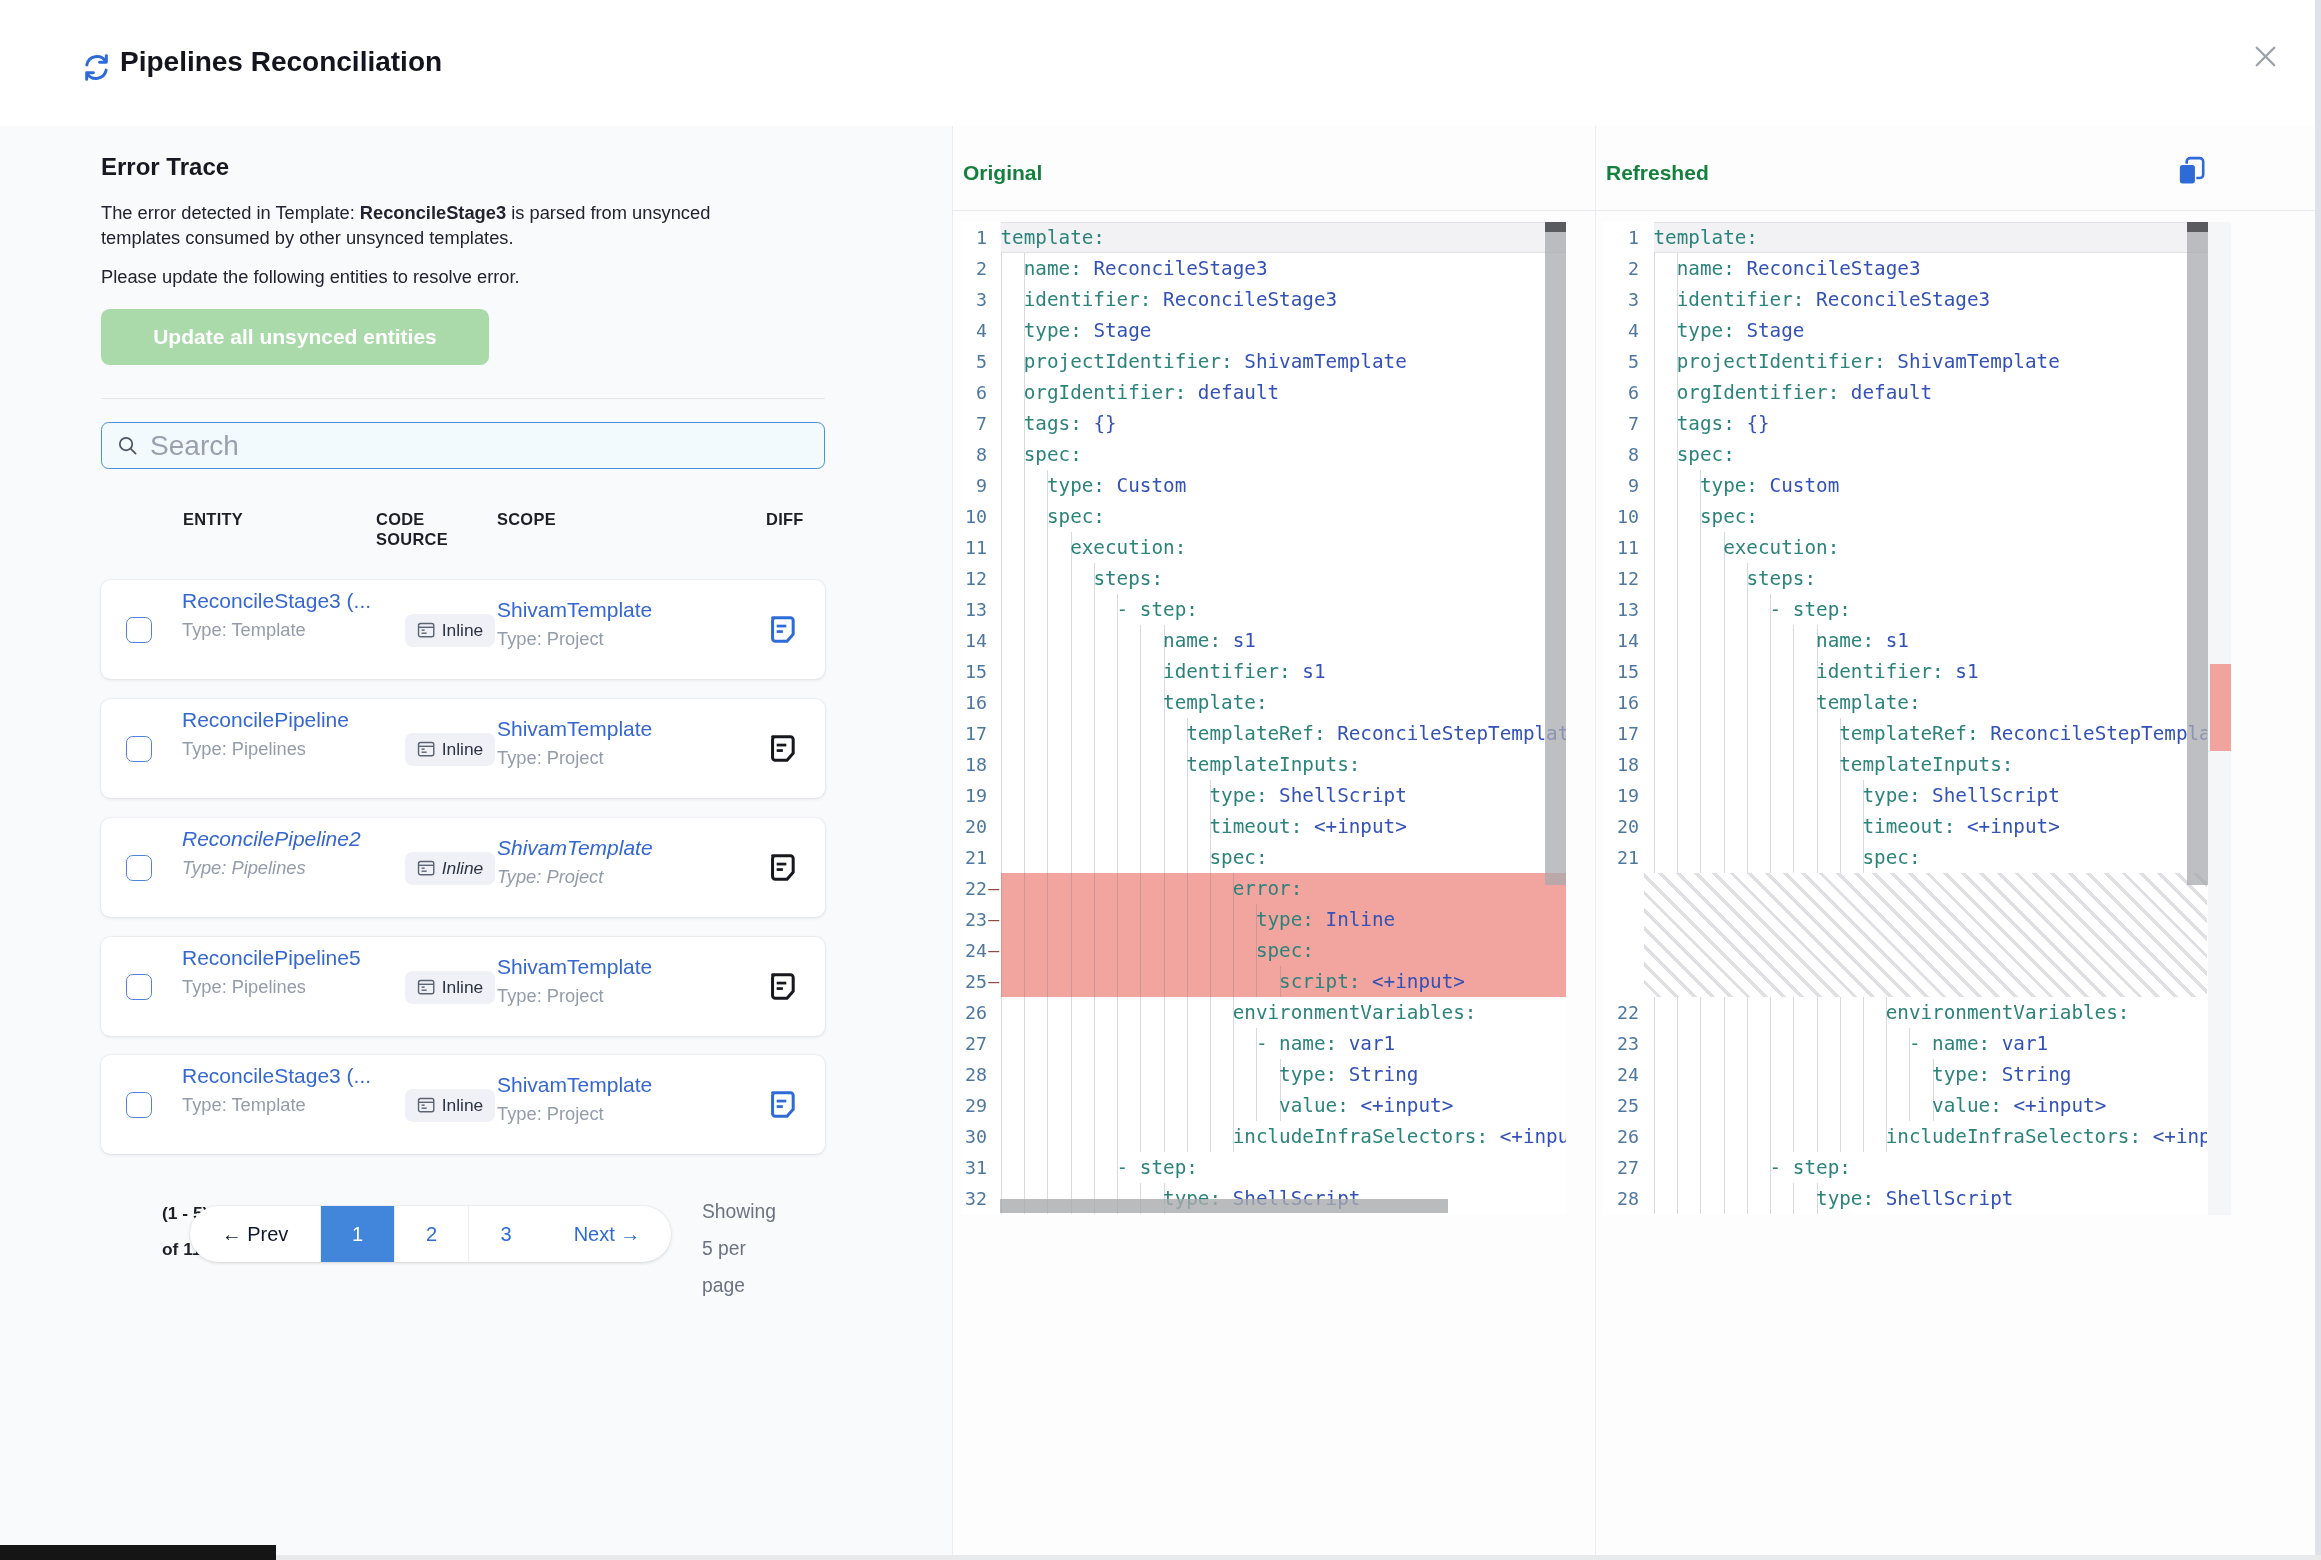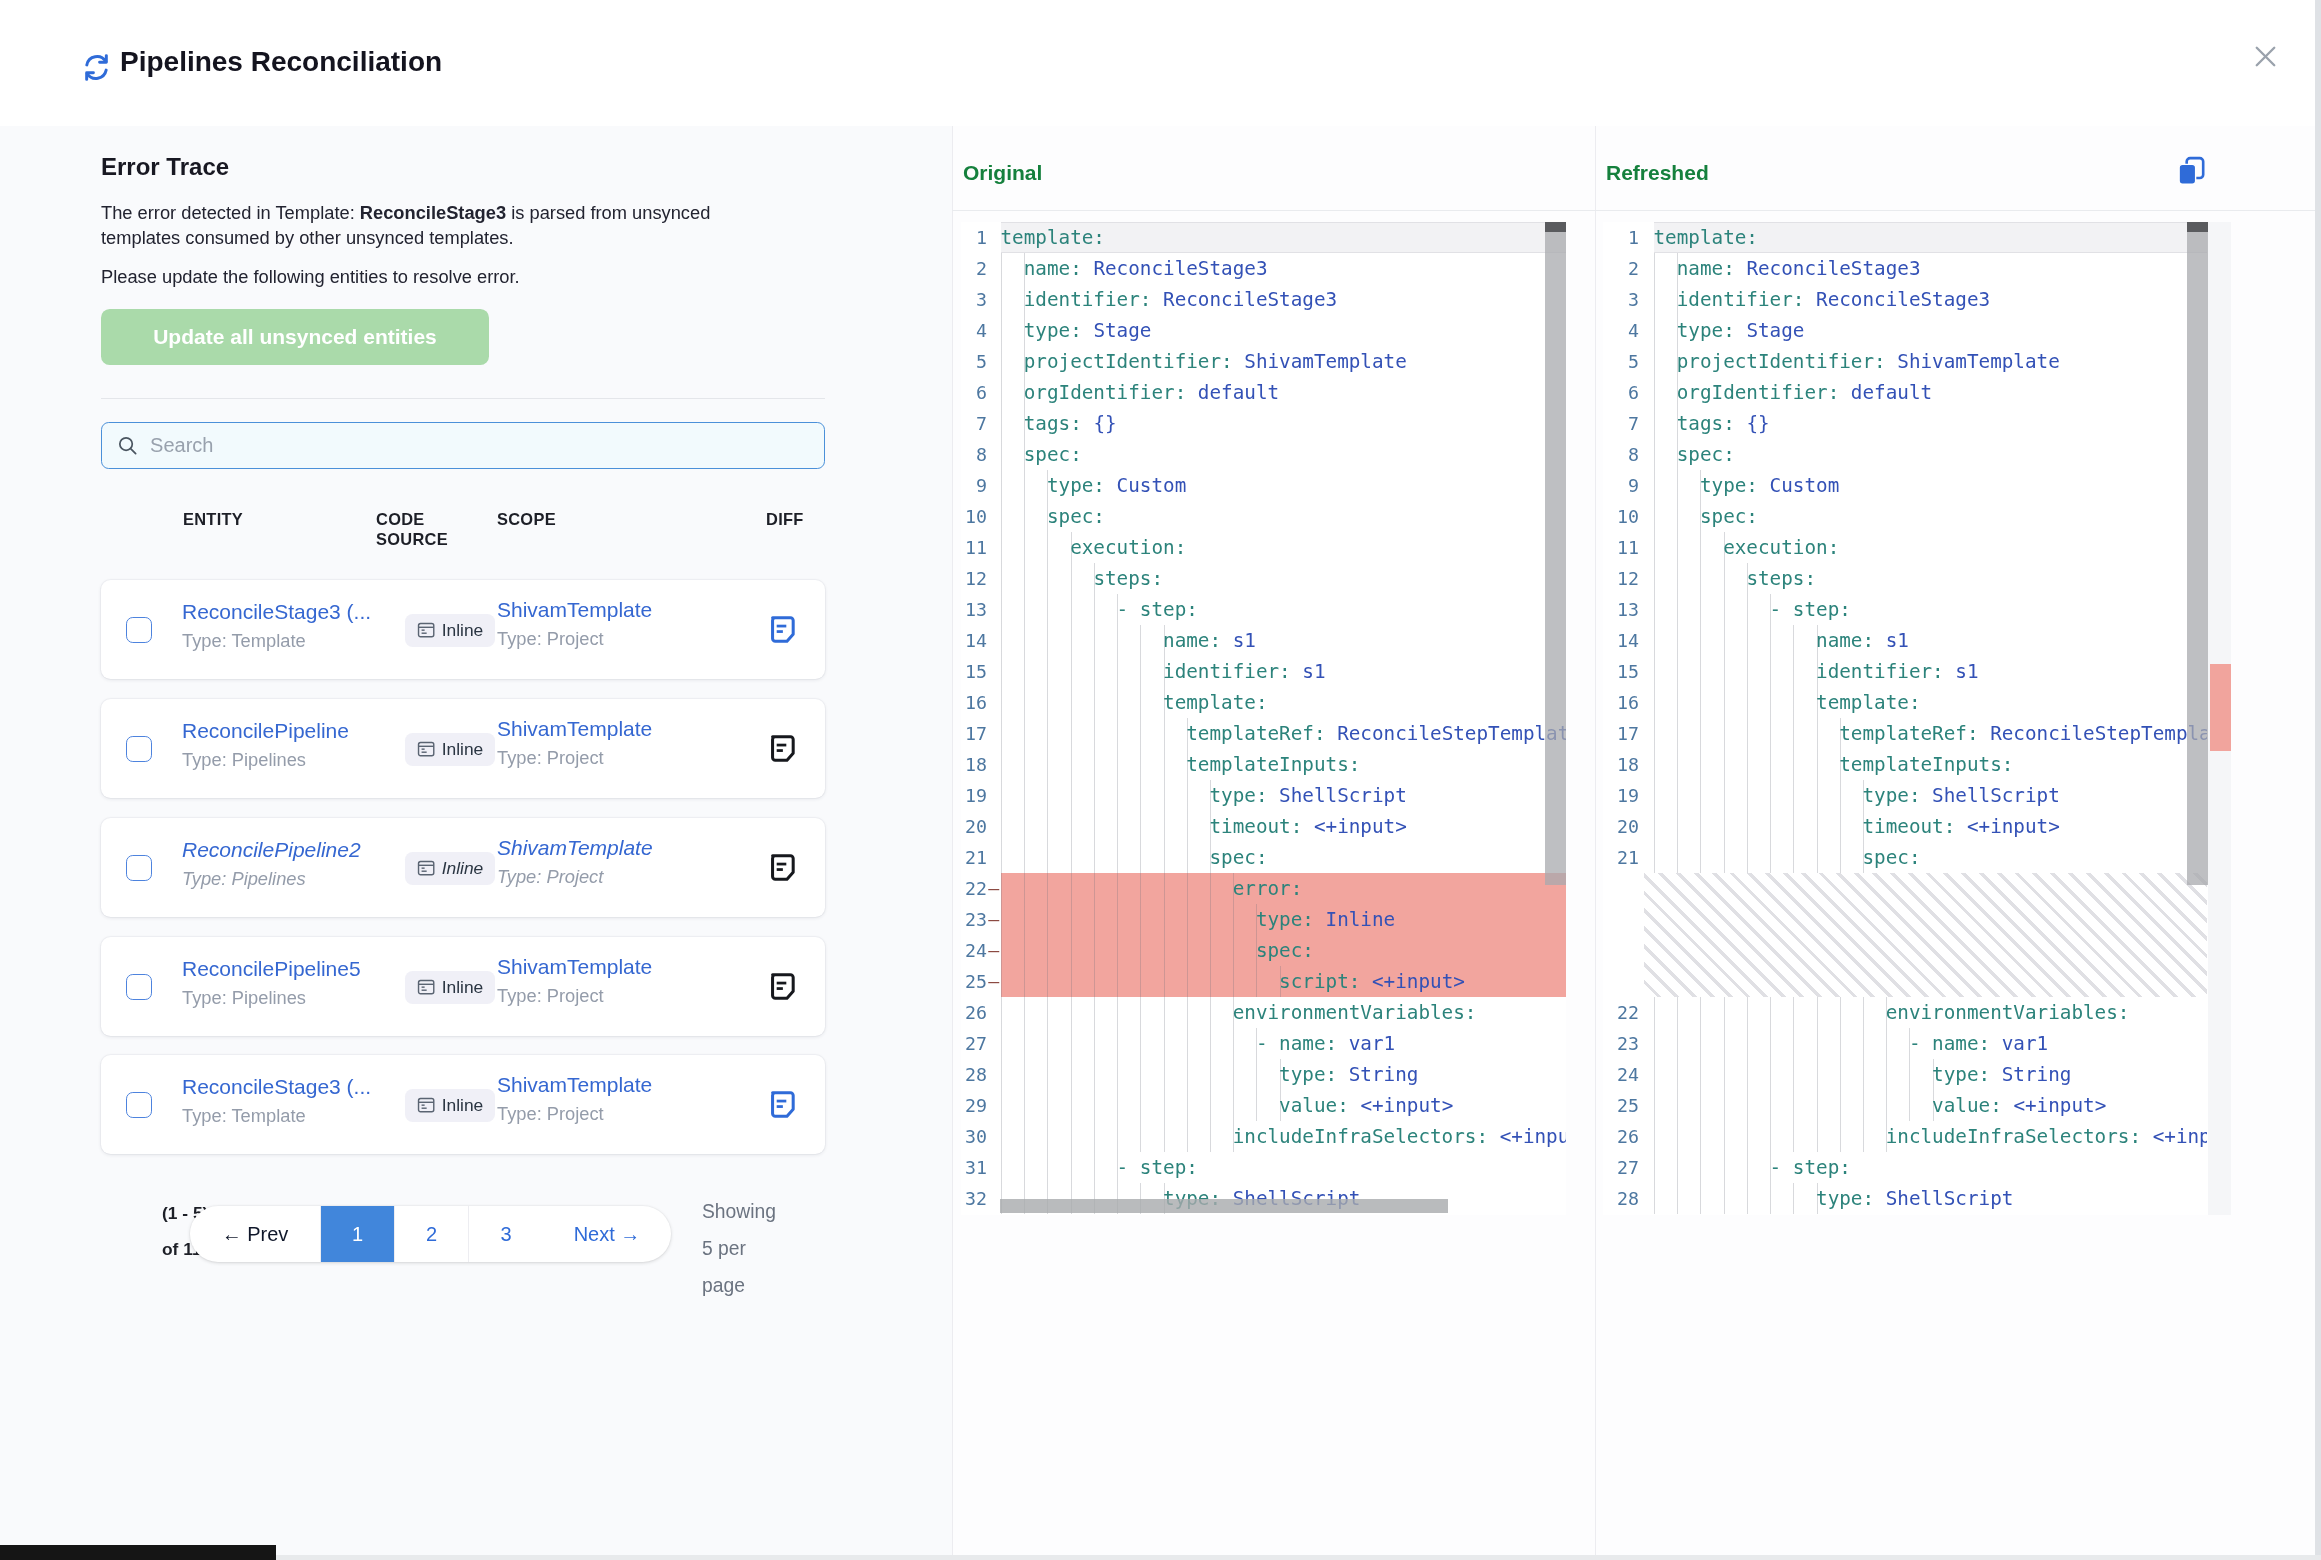--- a/index.html
+++ b/index.html
@@ -23,31 +23,31 @@
   .h-error { position:absolute; left:101px; top:153px; font-size:24px; font-weight:bold; color:#181822; }
   .p1 { position:absolute; left:101px; top:200px; width:676px; font-size:18.3px; line-height:25px; color:#222330; }
   .p2 { position:absolute; left:101px; top:266px; width:676px; font-size:18.3px; color:#222330; }
   .update-btn { position:absolute; left:101px; top:309px; width:388px; height:56px; background:#aadaaa; border:none; border-radius:8.7px;
       color:#ffffff; font-size:21px; font-weight:bold; font-family:"Liberation Sans",sans-serif; cursor:pointer; }
   .sep { position:absolute; left:101px; top:398px; width:724px; height:1px; background:#e4e6ea; }
 
   .search-box { position:absolute; left:101px; top:422px; width:724px; height:47px; background:#f2fafd; border:1.9px solid #4b90d9;
       border-radius:7.7px; display:flex; align-items:center; padding:0 13.5px; }
   .search-box svg { flex:none; margin-right:11.6px; }
-  .search-box input { flex:1; border:none; outline:none; background:transparent; font-size:20px; color:#333;
+  .search-box input { flex:1; border:none; outline:none; background:transparent; font-size:28px; color:#333;
       font-family:"Liberation Sans",sans-serif; }
   .search-box input::placeholder { color:#98a1ad; }
 
   .thead { position:absolute; top:509px; font-size:16.4px; font-weight:bold; color:#1d1f27; letter-spacing:0.3px; line-height:20px; }
   .th-entity { left:183px; } .th-code { left:376px; width:87px; } .th-scope { left:497px; } .th-diff { left:766px; }
 
   .row-card { position:absolute; left:101px; width:724px; height:99px; background:#fff; border-radius:9.7px;
       box-shadow:0 1px 3.9px rgba(25,35,60,.10), 0 0 0 1px rgba(25,35,60,.03); }
   .row-card .cbx { position:absolute; left:25px; top:37px; width:26px; height:26px; border:1.9px solid #4d83de; border-radius:6.8px; background:#fff; cursor:pointer; }
-  .row-card .ent { position:absolute; left:81px; top:20px; width:212px; }
+  .row-card .ent { position:absolute; left:81px; top:9px; width:212px; }
   .row-card .lnk { font-size:21px; color:#3567d1; cursor:pointer; white-space:nowrap; display:block; }
   .row-card .sub { font-size:18.3px; color:#949caa; margin-top:5.8px; display:block; }
   .row-card .badge { position:absolute; left:304px; top:34px; height:33px; background:#f0f0f7; border-radius:7.7px;
       display:inline-flex; align-items:center; padding:0 11.6px; gap:6.8px; }
   .row-card .badge span { font-size:17.4px; color:#2a3542; }
   .row-card .scope { position:absolute; left:396px; top:18.3px; width:232px; }
   .row-card .diff { position:absolute; left:664px; top:33px; width:33px; height:33px; cursor:pointer; }
 
   
   .pg-range { position:absolute; left:126px; top:1195px; width:60px; font-size:17.4px; font-weight:bold; color:#1d1f27; line-height:36px;margin-left:36px; }

